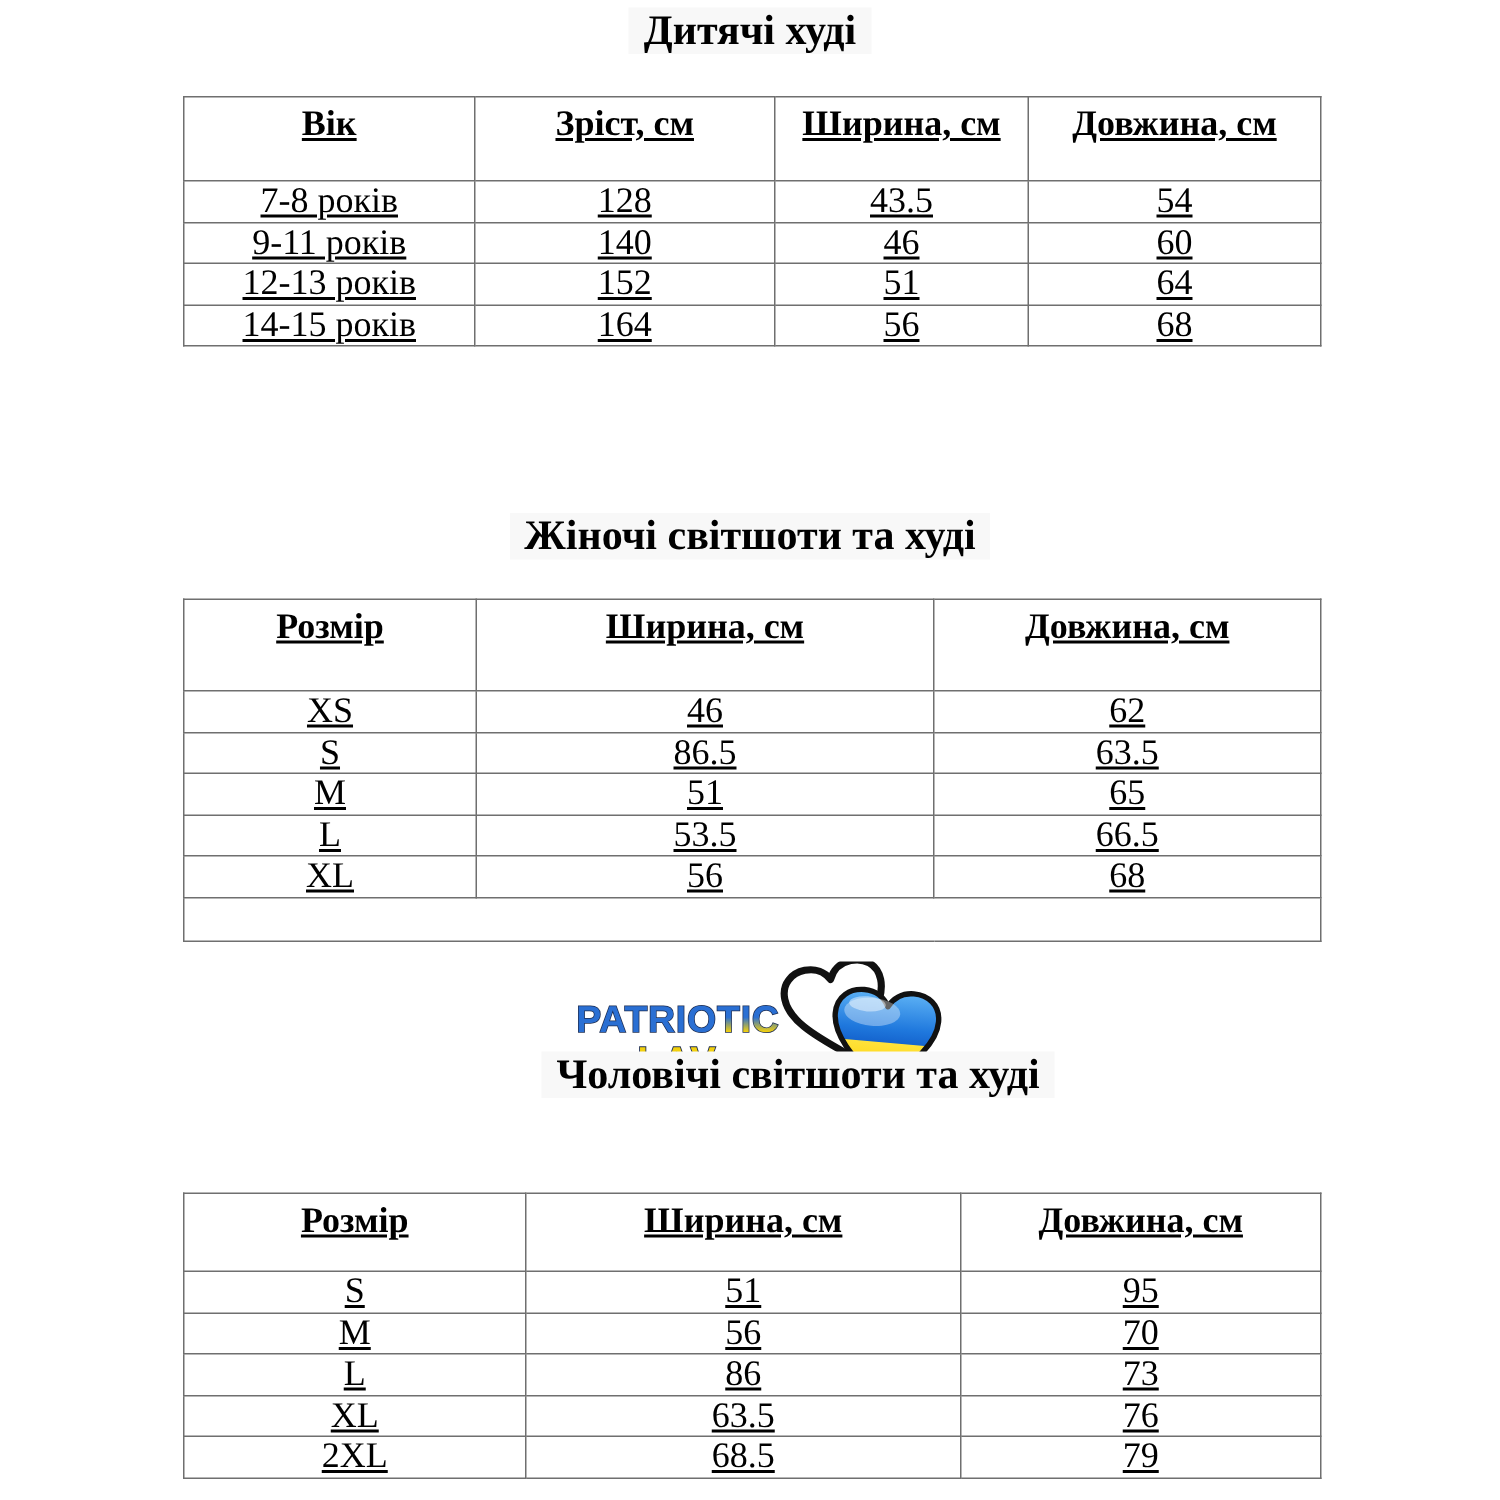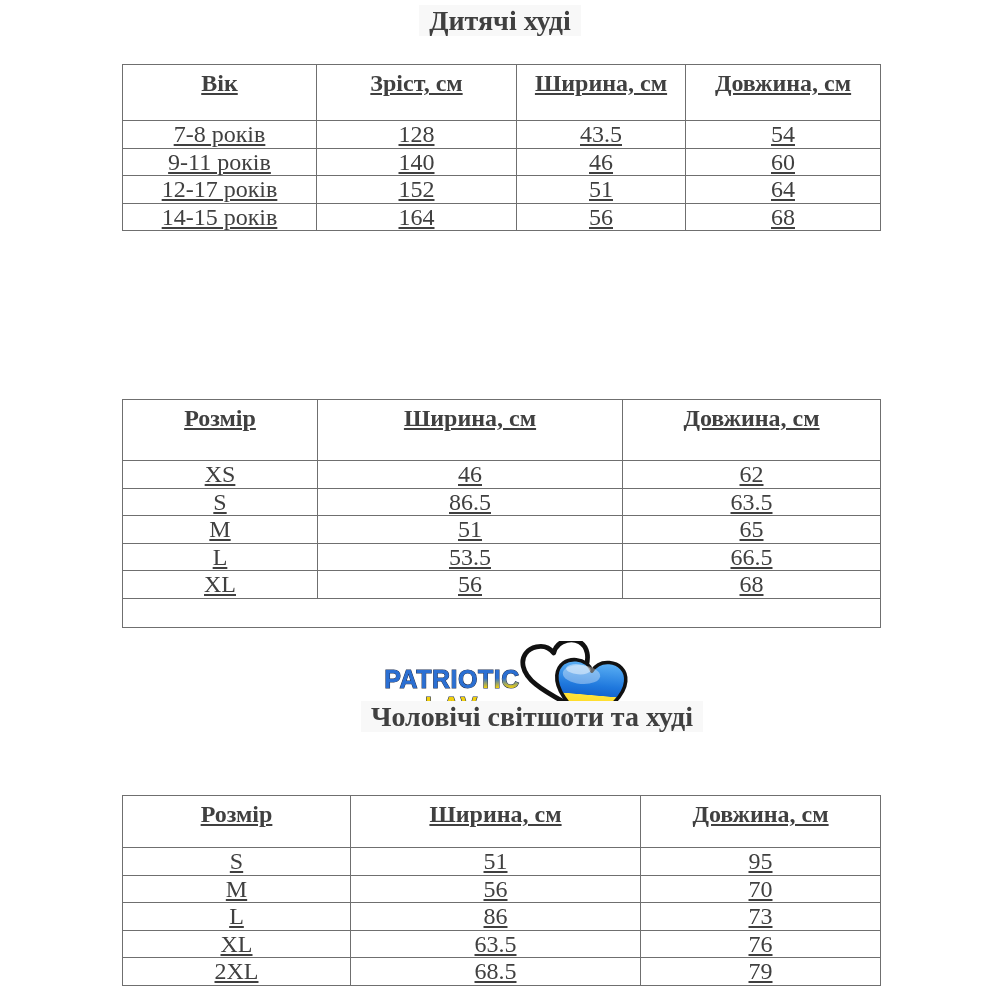--- a/index.html
+++ b/index.html
@@ -1,18 +1,18 @@
 <!DOCTYPE html>
 <html><head>
 <meta charset="utf-8">
 <style>
   html,body { margin:0; padding:0; background:#ffffff; }
   .page {
     position:relative; width:896px; height:1000px; background:#ffffff;
-    font-family:"Liberation Serif", serif; color:#404040;
+    font-family:"Liberation Serif", serif; color:#000000;
   }
   .sec-title {
     position:absolute; left:0; width:1000px; text-align:center;
     font-weight:bold; font-size:28px; line-height:34px;
   }
   .sec-title span { background:#f8f8f8; padding:0 10px; }
   table.size-table {
     position:absolute; left:122px; border-collapse:collapse;
     table-layout:fixed; width:758px;text-decoration:underline;
   }
@@ -60,34 +60,37 @@
       <td>43.5</td>
       <td>54</td>
     </tr>
     <tr>
       <td>9-11 років</td>
       <td>140</td>
       <td>46</td>
       <td>60</td>
     </tr>
     <tr>
-      <td>12-17 років</td>
+      <td>12-13 років</td>
       <td>152</td>
       <td>51</td>
       <td>64</td>
     </tr>
     <tr>
       <td>14-15 років</td>
       <td>164</td>
       <td>56</td>
       <td>68</td>
     </tr>
   </tbody>
     </table>
 
+  <div class="sec-title" style="top:341px;">
+    <span>Жіночі світшоти та худі</span>
+  </div>
 
   <table class="size-table t2">
     <colgroup>
         <col style="width:195px">
         <col style="width:305px">
         <col style="width:258px">
       </colgroup>
     <tbody>
         <tr>
       <th>Розмір</th>

